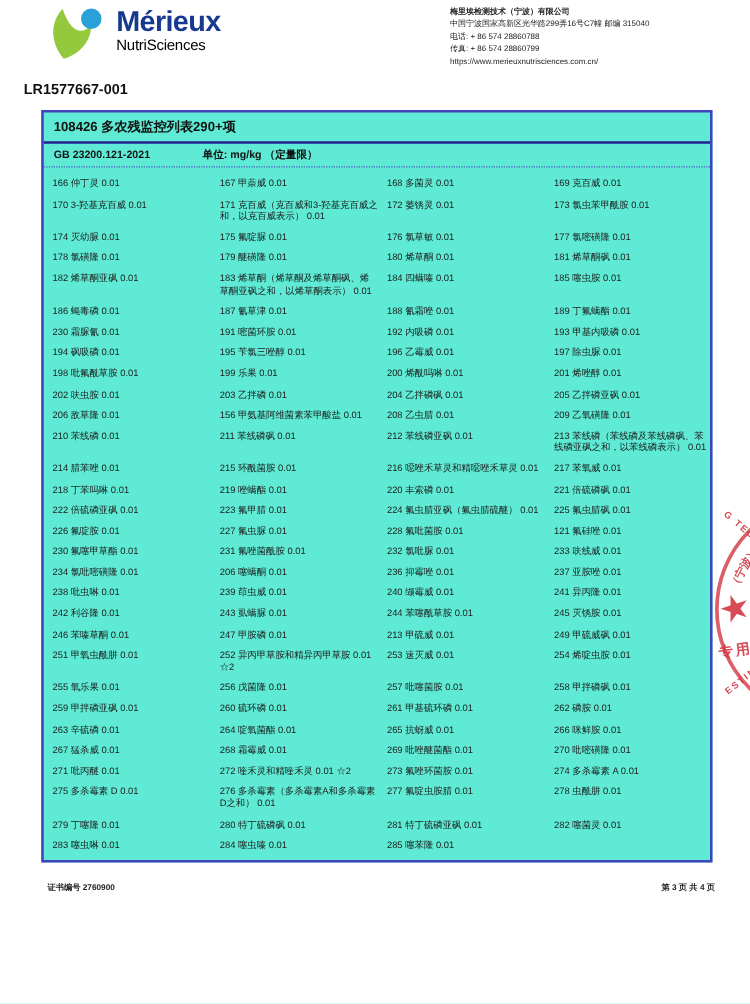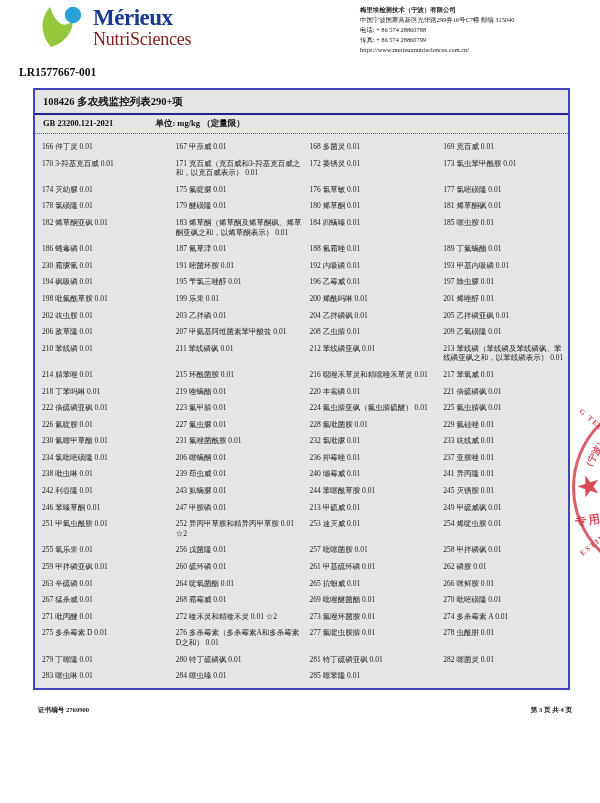--- a/index.html
+++ b/index.html
@@ -1,36 +1,36 @@
 <!DOCTYPE html>
 <html><head>
 <meta charset="utf-8">
 <style>
   html,body{margin:0;padding:0;background:#ffffff;}
   .page{
     position:relative;
     width:600px;height:722px;
     background:#ffffff;
-    font-family:Liberation Serif, serif;
+    font-family:Liberation Sans, sans-serif;
     color:#1a1a1a;
     overflow:hidden;
   }
   
   .logo{position:absolute;left:35px;top:6px;display:flex;align-items:flex-start;}
   .logo svg{display:block;margin-right:6px;}
   .logo-text{line-height:1;}
   .logo-name{font-size:23px;font-weight:bold;color:#17398f;letter-spacing:-0.5px;}
-  .logo-sub{font-size:18px;color:#7f1d1d;margin-top:1px;letter-spacing:-0.2px;}
+  .logo-sub{font-size:12px;color:#000000;margin-top:1px;letter-spacing:-0.2px;}
   .company{position:absolute;left:360px;top:5px;width:220px;font-size:6.4px;line-height:1.55;color:#222;}
   .company .c-name{font-weight:bold;}
   .report-id{position:absolute;left:19px;top:66px;font-size:11.5px;font-weight:bold;color:#111;}
   
   .tbl{
     position:absolute;left:33px;top:88px;width:537px;
-    border:2px solid #4242bd;background:#e5e5e5;box-sizing:border-box;
+    border:2px solid #4242bd;background:#5eead4;box-sizing:border-box;
   }
   .tbl-title{
     padding:5px 8px 4px;font-size:10.5px;font-weight:bold;color:#111;
     border-bottom:2px solid #22228f;
   }
   .tbl-std{
     display:flex;align-items:flex-start;
     padding:3px 8px 3px;font-size:8.5px;font-weight:bold;color:#111;
     border-bottom:1.5px dotted #5555c5;
   }
@@ -134,21 +134,21 @@
         <div class="entry">197 除虫脲 0.01</div>
         <div class="entry">198 吡氟酰草胺 0.01</div>
         <div class="entry">199 乐果 0.01</div>
         <div class="entry">200 烯酰吗啉 0.01</div>
         <div class="entry">201 烯唑醇 0.01</div>
         <div class="entry">202 呋虫胺 0.01</div>
         <div class="entry">203 乙拌磷 0.01</div>
         <div class="entry">204 乙拌磷砜 0.01</div>
         <div class="entry">205 乙拌磷亚砜 0.01</div>
         <div class="entry">206 敌草隆 0.01</div>
-        <div class="entry">207 甲氨基阿维菌素苯甲酸盐 0.01</div>
+        <div class="entry">156 甲氨基阿维菌素苯甲酸盐 0.01</div>
         <div class="entry">208 乙虫腈 0.01</div>
         <div class="entry">209 乙氧磺隆 0.01</div>
         <div class="entry">210 苯线磷 0.01</div>
         <div class="entry">211 苯线磷砜 0.01</div>
         <div class="entry">212 苯线磷亚砜 0.01</div>
         <div class="entry">213 苯线磷（苯线磷及苯线磷砜、苯线磷亚砜之和，以苯线磷表示） 0.01</div>
         <div class="entry">214 腈苯唑 0.01</div>
         <div class="entry">215 环酰菌胺 0.01</div>
         <div class="entry">216 噁唑禾草灵和精噁唑禾草灵 0.01</div>
         <div class="entry">217 苯氧威 0.01</div>
@@ -156,21 +156,21 @@
         <div class="entry">219 唑螨酯 0.01</div>
         <div class="entry">220 丰索磷 0.01</div>
         <div class="entry">221 倍硫磷砜 0.01</div>
         <div class="entry">222 倍硫磷亚砜 0.01</div>
         <div class="entry">223 氟甲腈 0.01</div>
         <div class="entry">224 氟虫腈亚砜（氟虫腈硫醚） 0.01</div>
         <div class="entry">225 氟虫腈砜 0.01</div>
         <div class="entry">226 氟啶胺 0.01</div>
         <div class="entry">227 氟虫脲 0.01</div>
         <div class="entry">228 氟吡菌胺 0.01</div>
-        <div class="entry">229 氟硅唑 0.01</div>
+        <div class="entry">121 氟硅唑 0.01</div>
         <div class="entry">230 氟噻甲草酯 0.01</div>
         <div class="entry">231 氟唑菌酰胺 0.01</div>
         <div class="entry">232 氯吡脲 0.01</div>
         <div class="entry">233 呋线威 0.01</div>
         <div class="entry">234 氯吡嘧磺隆 0.01</div>
         <div class="entry">206 噻螨酮 0.01</div>
         <div class="entry">236 抑霉唑 0.01</div>
         <div class="entry">237 亚胺唑 0.01</div>
         <div class="entry">238 吡虫啉 0.01</div>
         <div class="entry">239 茚虫威 0.01</div>

